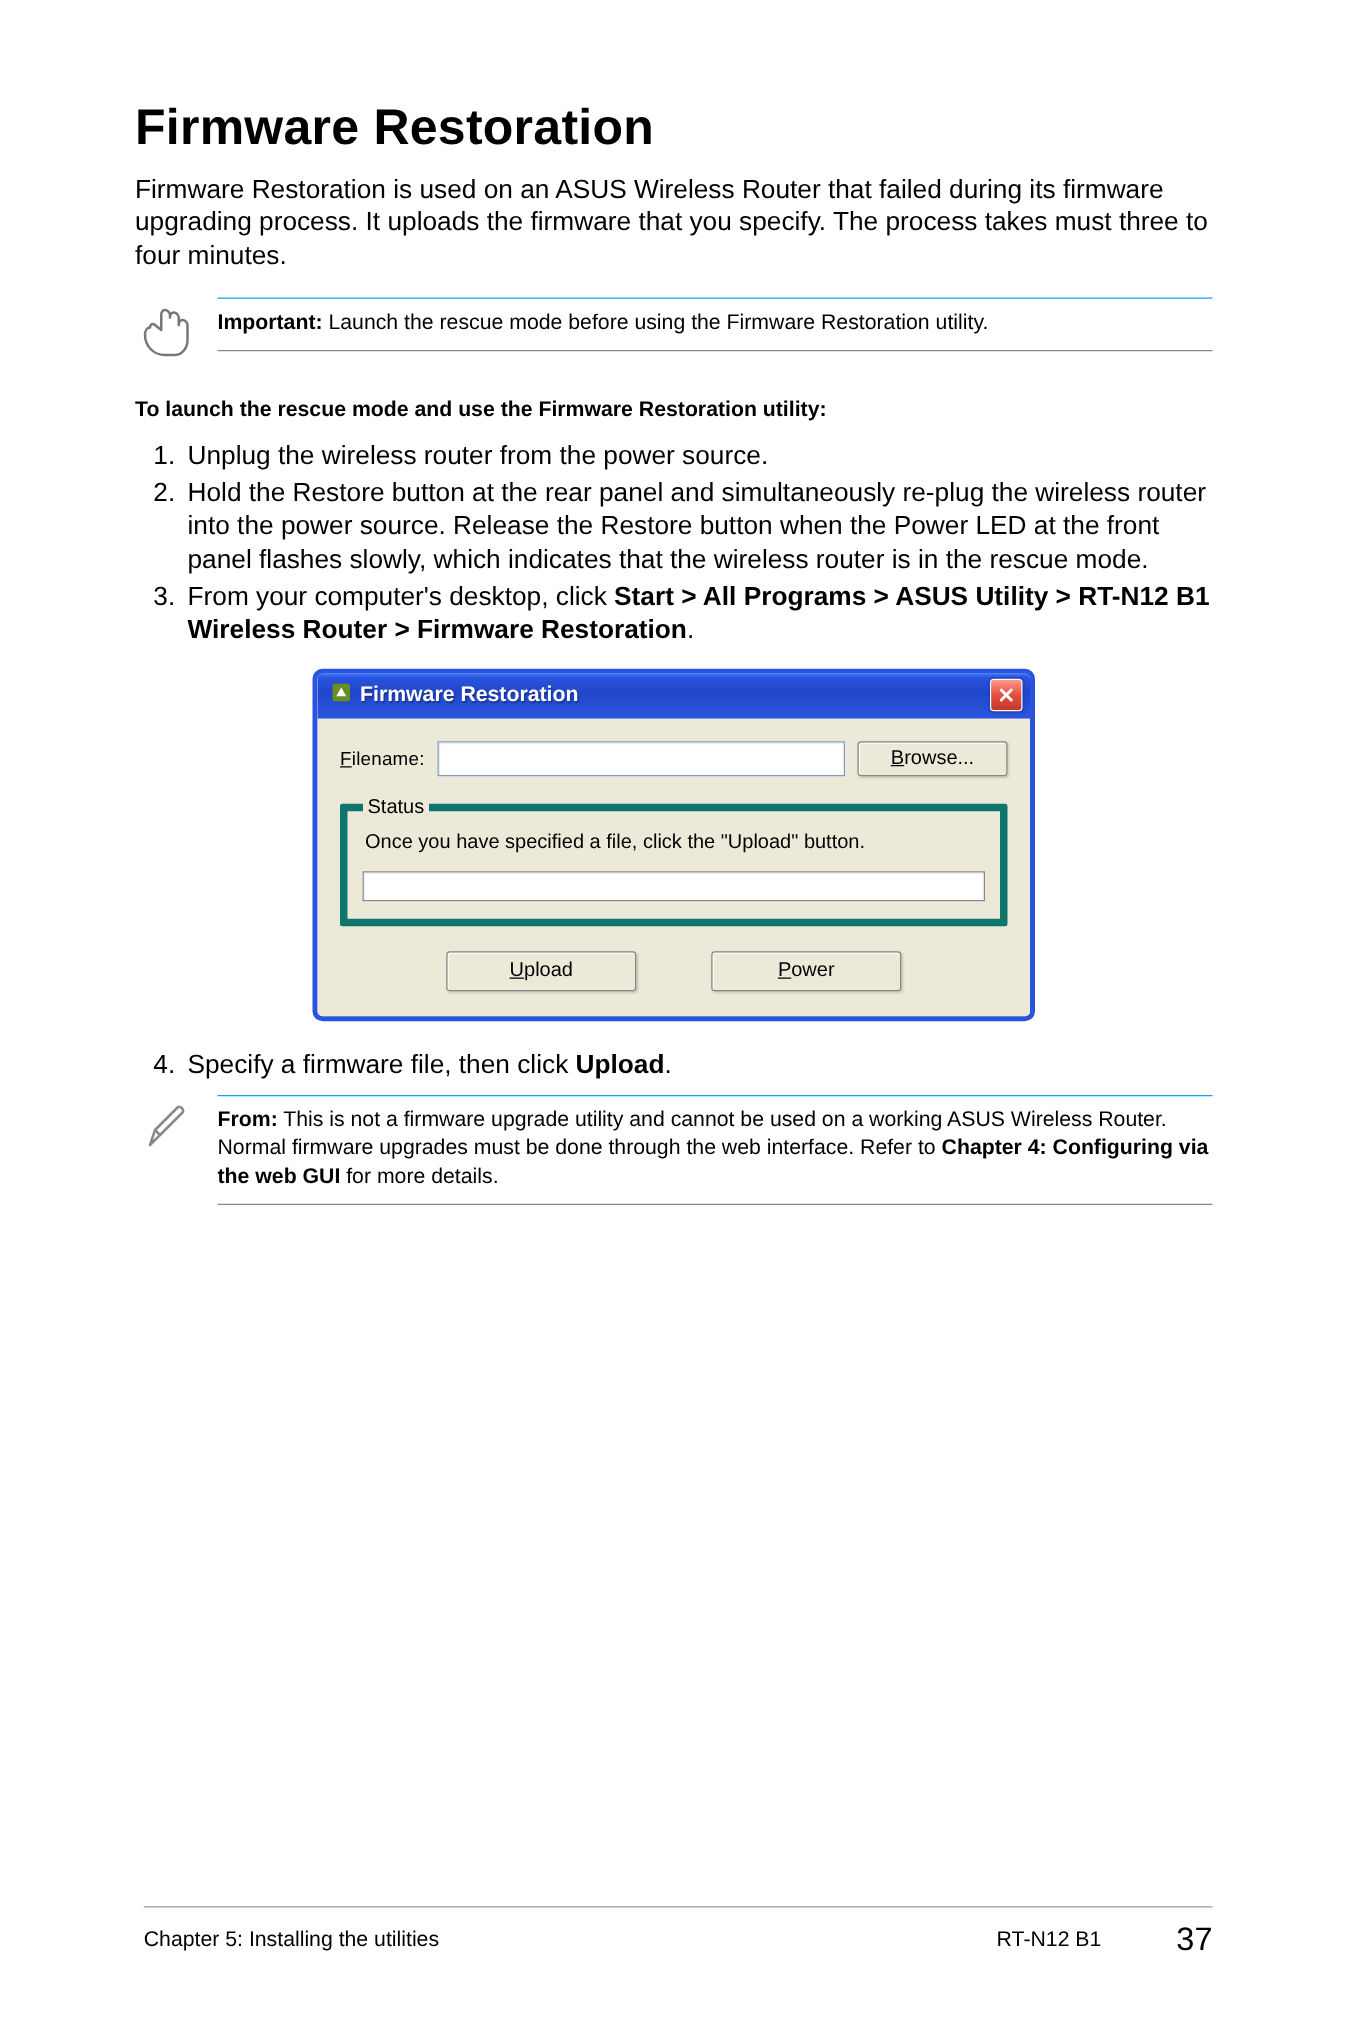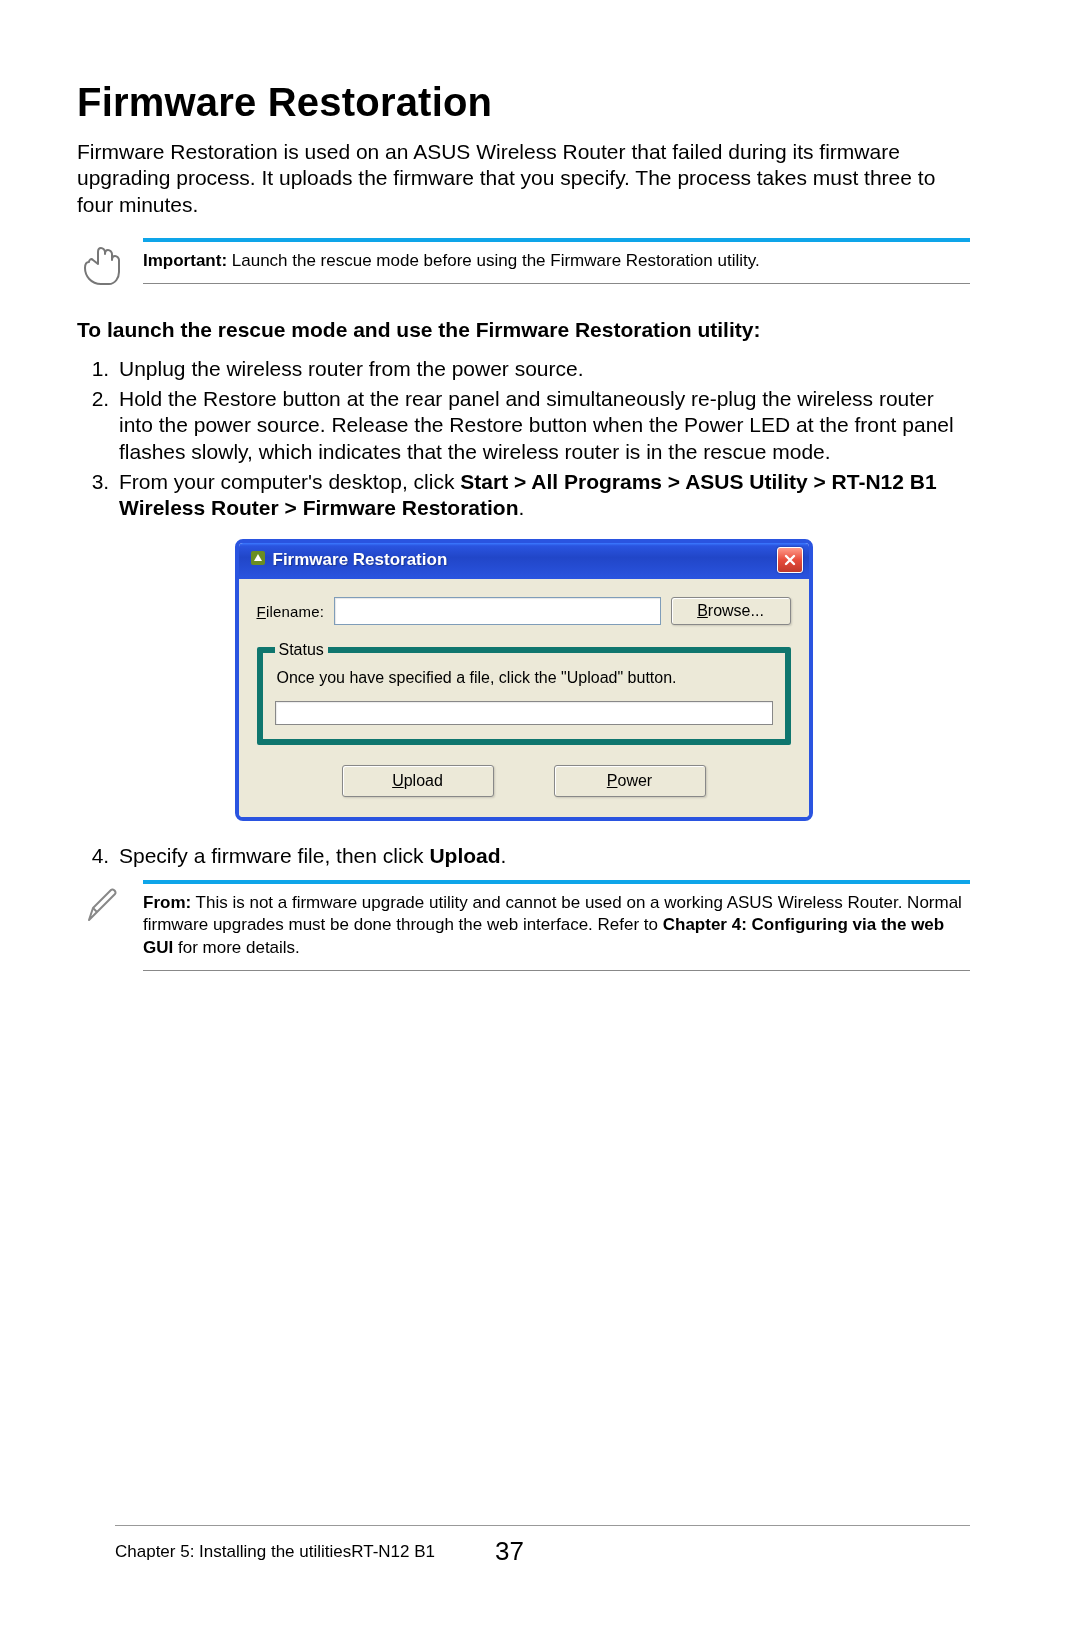--- a/index.html
+++ b/index.html
@@ -8,21 +8,21 @@
     background: #fff;
     font-family: Arial, Helvetica, sans-serif;
     color: #000;
     width: 1080px;
   }
   .page {
     width: 1080px;
     height: 1627px;
     position: relative;
     box-sizing: border-box;
-    padding: 80px 110px 0 77px;
+    padding: 80px 110px 0 108px;
   }
   h1.section-title {
     font-size: 40px;
     font-weight: bold;
     margin: 0 0 14px 0;
     letter-spacing: 0.2px;
   }
   p.intro {
     font-size: 21px;
     line-height: 1.25;
@@ -37,31 +37,31 @@
   .callout .icon-wrap {
     width: 52px;
     flex: 0 0 52px;
     display: flex;
     align-items: center;
     justify-content: center;
     padding-top: 4px;
   }
   .callout .text-wrap {
     flex: 1;
-    border-top: 4px solid #0ea5e9;
+    border-top: 1px solid #0ea5e9;
     border-bottom: 1px solid #888;
     padding: 8px 0 10px 0;
     font-size: 17px;
     line-height: 1.35;
   }
   .callout .text-wrap b {
     font-weight: bold;
   }
   .sub-heading {
-    font-size: 21px;
+    font-size: 17px;
     font-weight: bold;
     margin: 8px 0 14px 0;
   }
   ol.steps {
     font-size: 21px;
     line-height: 1.25;
     margin: 0 0 10px 0;
     padding-left: 38px;
   }
   ol.steps li {
@@ -176,21 +176,21 @@
   }
   
   .footer {
     position: absolute;
     left: 115px;
     right: 110px;
     bottom: 60px;
     border-top: 1px solid #999;
     padding-top: 10px;
     display: flex;
-    justify-content: flex-start;
+    justify-content: space-between;
     align-items: center;
     font-size: 17px;
   }
   .footer .right {
     display: flex;
     gap: 60px;
     align-items: center;
   }
   .footer .pageno {
     font-size: 26px;

